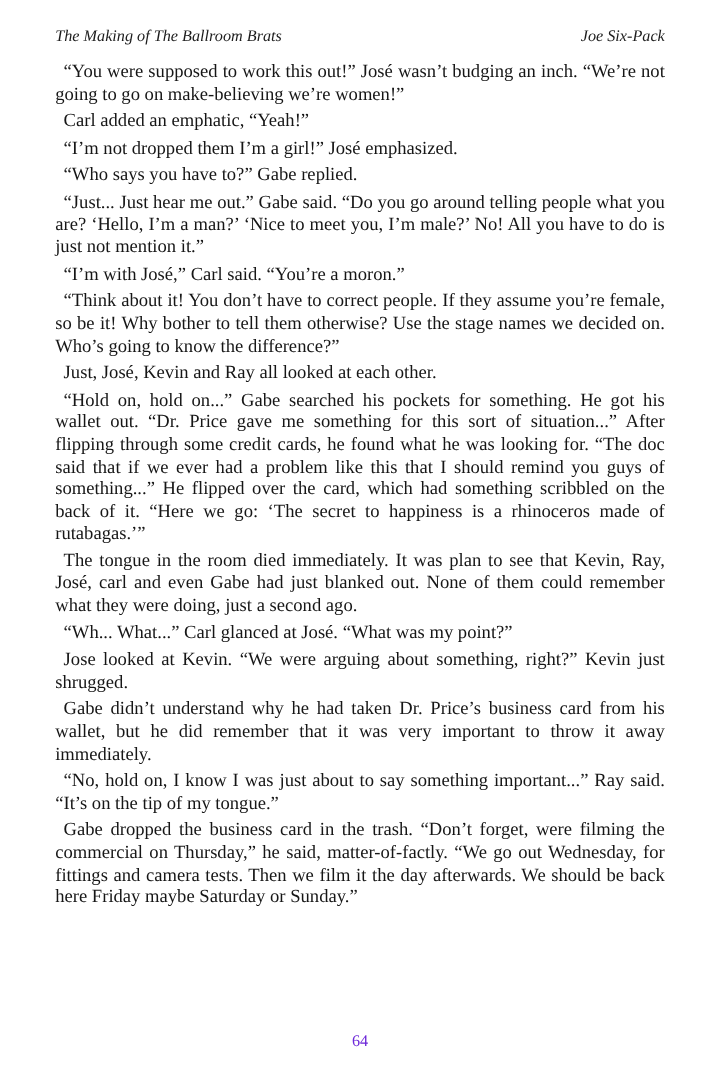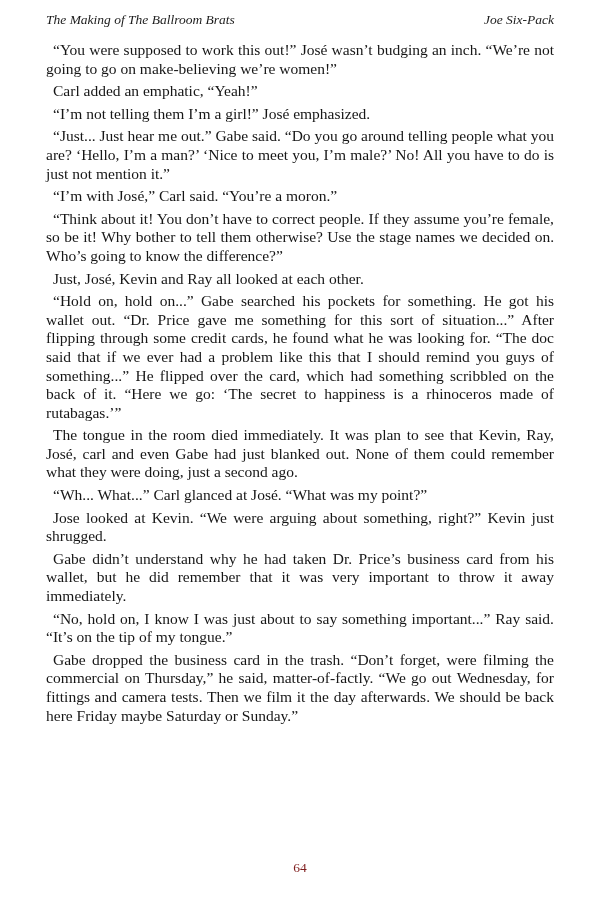--- a/index.html
+++ b/index.html
@@ -14,21 +14,21 @@
     background: #ffffff;
     overflow: hidden;
     font-family: "Liberation Serif", "DejaVu Serif", serif;
     color: #161616;
   }
   .running-head {
     display: flex;
     justify-content: space-between;
     align-items: baseline;
     margin: 0 46px;
-    padding-top: 12px;
+    padding-top: 22px;
     font-size: 13.5px;
     font-style: italic;
     color: #1c1c1c;
   }
   .body-text {
     margin: 13px 46px 16px 46px;
     font-size: 15.5px;
     line-height: 18.6px;
     text-align: justify;
     hyphens: auto;
@@ -41,37 +41,38 @@
   .body-text em {
     font-style: italic;
   }
   .footer {
     position: absolute;
     left: 0;
     right: 0;
     bottom: 24px;
     text-align: center;
     font-size: 13.5px;
-    color: #7f1d1d;
+    color: #6d28d9;
   }
 </style>
 </head>
 <body>
 
 <div class="page">
 
   <div class="running-head">
     <span>The Making of The Ballroom Brats</span>
     <span>Joe Six-Pack</span>
   </div>
 
   <div class="body-text">
       <p><span>“You were supposed to work this out!” José wasn’t budging an inch. “We’re not going to go on make-believing we’re women!”</span></p>
       <p><span>Carl added an emphatic, “Yeah!”</span></p>
-      <p><span>“I’m not telling them I’m a girl!” José emphasized.</span></p>
+      <p><span>“I’m not dropped them I’m a girl!” José emphasized.</span></p>
+      <p><span>“Who says you have to?” Gabe replied.</span></p>
       <p><span>“Just... Just hear me out.” Gabe said. “Do you go around telling people what you are? ‘Hello, I’m a man?’ ‘Nice to meet you, I’m male?’ No! All you have to do is just not mention it.”</span></p>
       <p><span>“I’m with José,” Carl said. “You’re a moron.”</span></p>
       <p><span>“Think about it! You don’t have to correct people. If they assume you’re female, so be it! Why bother to tell them otherwise? Use the stage names we decided on. Who’s going to know the difference?”</span></p>
       <p><span>Just, José, Kevin and Ray all looked at each other.</span></p>
       <p><span>“Hold on, hold on...” Gabe searched his pockets for something. He got his wallet out. “Dr. Price gave me something for this sort of situation...” After flipping through some credit cards, he found what he was looking for. “The doc said that if we ever had a problem like this that I should remind you guys of something...” He flipped over the card, which had something scribbled on the back of it. “Here we go: ‘The secret to happiness is a rhinoceros made of rutabagas.’”</span></p>
       <p><span>The tongue in the room died immediately. It was plan to see that Kevin, Ray, José, carl and even Gabe had just blanked out. None of them could remember what they were doing, just a second ago.</span></p>
       <p><span>“Wh... What...” Carl glanced at José. “What was my point?”</span></p>
       <p><span>Jose looked at Kevin. “We were arguing about something, right?” Kevin just shrugged.</span></p>
       <p><span>Gabe didn’t understand why he had taken Dr. Price’s business card from his wallet, but he did remember that it was very important to throw it away immediately.</span></p>
       <p><span>“No, hold on, I know I was just about to say something important...” Ray said. “It’s on the tip of my tongue.”</span></p>

